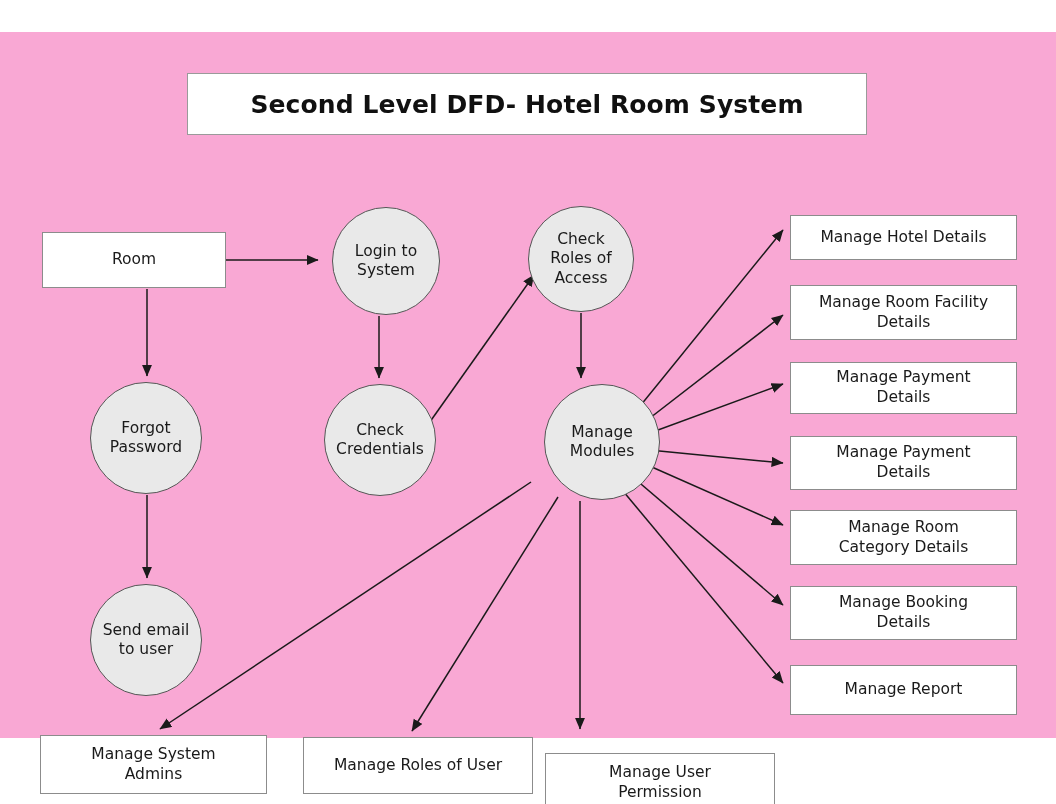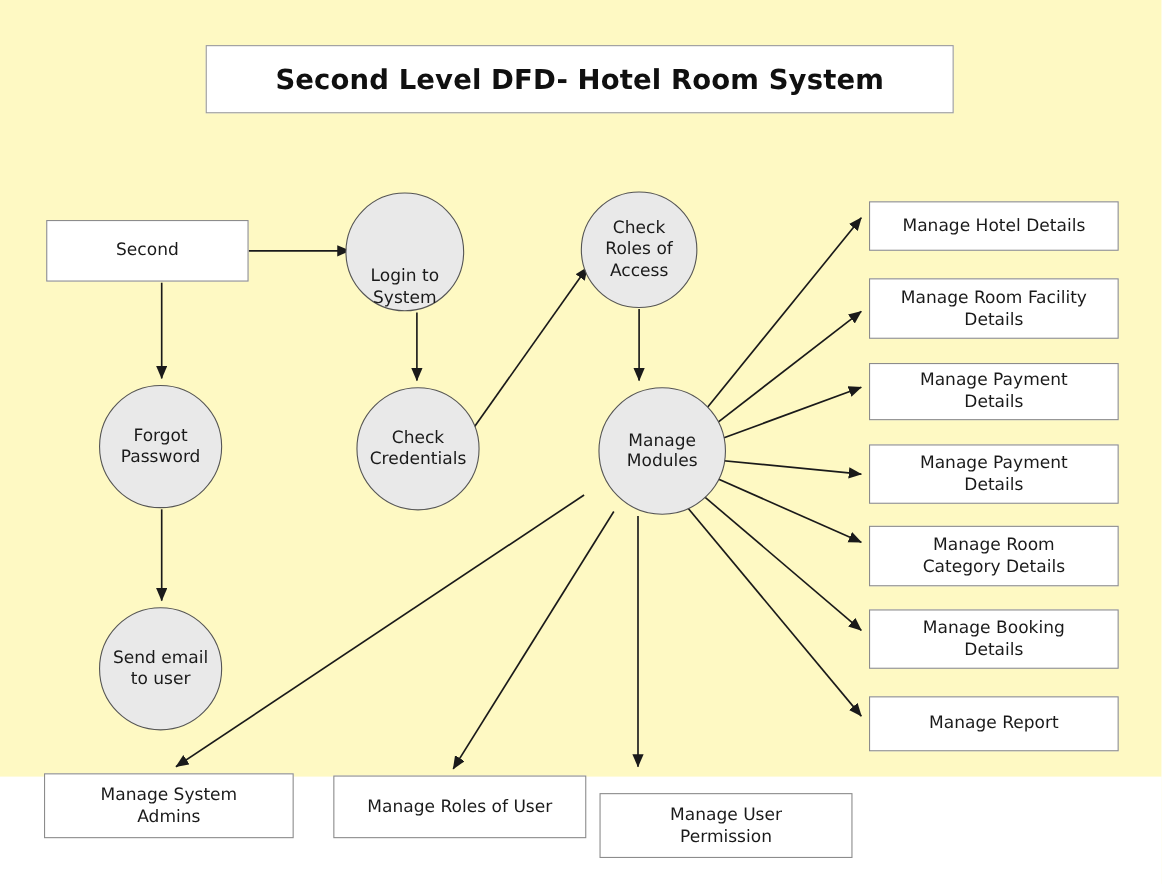--- a/index.html
+++ b/index.html
@@ -10,21 +10,22 @@
   body {
     width: 1056px;
     height: 804px;
     font-family: "DejaVu Sans", sans-serif;
     overflow: hidden;
   }
   #diagram-root {
     position: relative;
     width: 1056px;
     height: 706px;
-    background: #fef9c3;
+    background: #f9a8d4;
+    margin-top: 32px;
   }
   #edge-layer {
     position: absolute;
     left: 0;
     top: 0;
     width: 1056px;
     height: 804px;
   }
   .node {
     position: absolute;
@@ -94,31 +95,31 @@
         <line x1="628" y1="441" x2="783" y2="573" stroke="#1a1a1a" stroke-width="1.5" marker-end="url(#arrowhead)"></line>
         <line x1="618" y1="453" x2="783" y2="651" stroke="#1a1a1a" stroke-width="1.5" marker-end="url(#arrowhead)"></line>
         <line x1="531" y1="450" x2="160" y2="697" stroke="#1a1a1a" stroke-width="1.5" marker-end="url(#arrowhead)"></line>
         <line x1="558" y1="465" x2="412" y2="699" stroke="#1a1a1a" stroke-width="1.5" marker-end="url(#arrowhead)"></line>
         <line x1="580" y1="469" x2="580" y2="697" stroke="#1a1a1a" stroke-width="1.5" marker-end="url(#arrowhead)"></line>
       </g>
   </svg>
 
   <div id="nodes-layer">
       <div class="node node-box" style="left: 42px; top: 200px; width: 184px; height: 56px;">
-        <span class="node-label">Second</span>
+        <span class="node-label">Room</span>
       </div>
       <div class="node node-circle" style="left: 90px; top: 350px; width: 112px; height: 112px;">
         <span class="node-label">Forgot
 Password</span>
       </div>
       <div class="node node-circle" style="left: 90px; top: 552px; width: 112px; height: 112px;">
         <span class="node-label">Send email
 to user</span>
       </div>
-      <div class="node node-circle" style="left: 314px; top: 175px; width: 108px; height: 108px; align-items: flex-end;">
+      <div class="node node-circle" style="left: 332px; top: 175px; width: 108px; height: 108px;">
         <span class="node-label">Login to
 System</span>
       </div>
       <div class="node node-circle" style="left: 324px; top: 352px; width: 112px; height: 112px;">
         <span class="node-label">Check
 Credentials</span>
       </div>
       <div class="node node-circle" style="left: 528px; top: 174px; width: 106px; height: 106px;">
         <span class="node-label">Check
 Roles of

